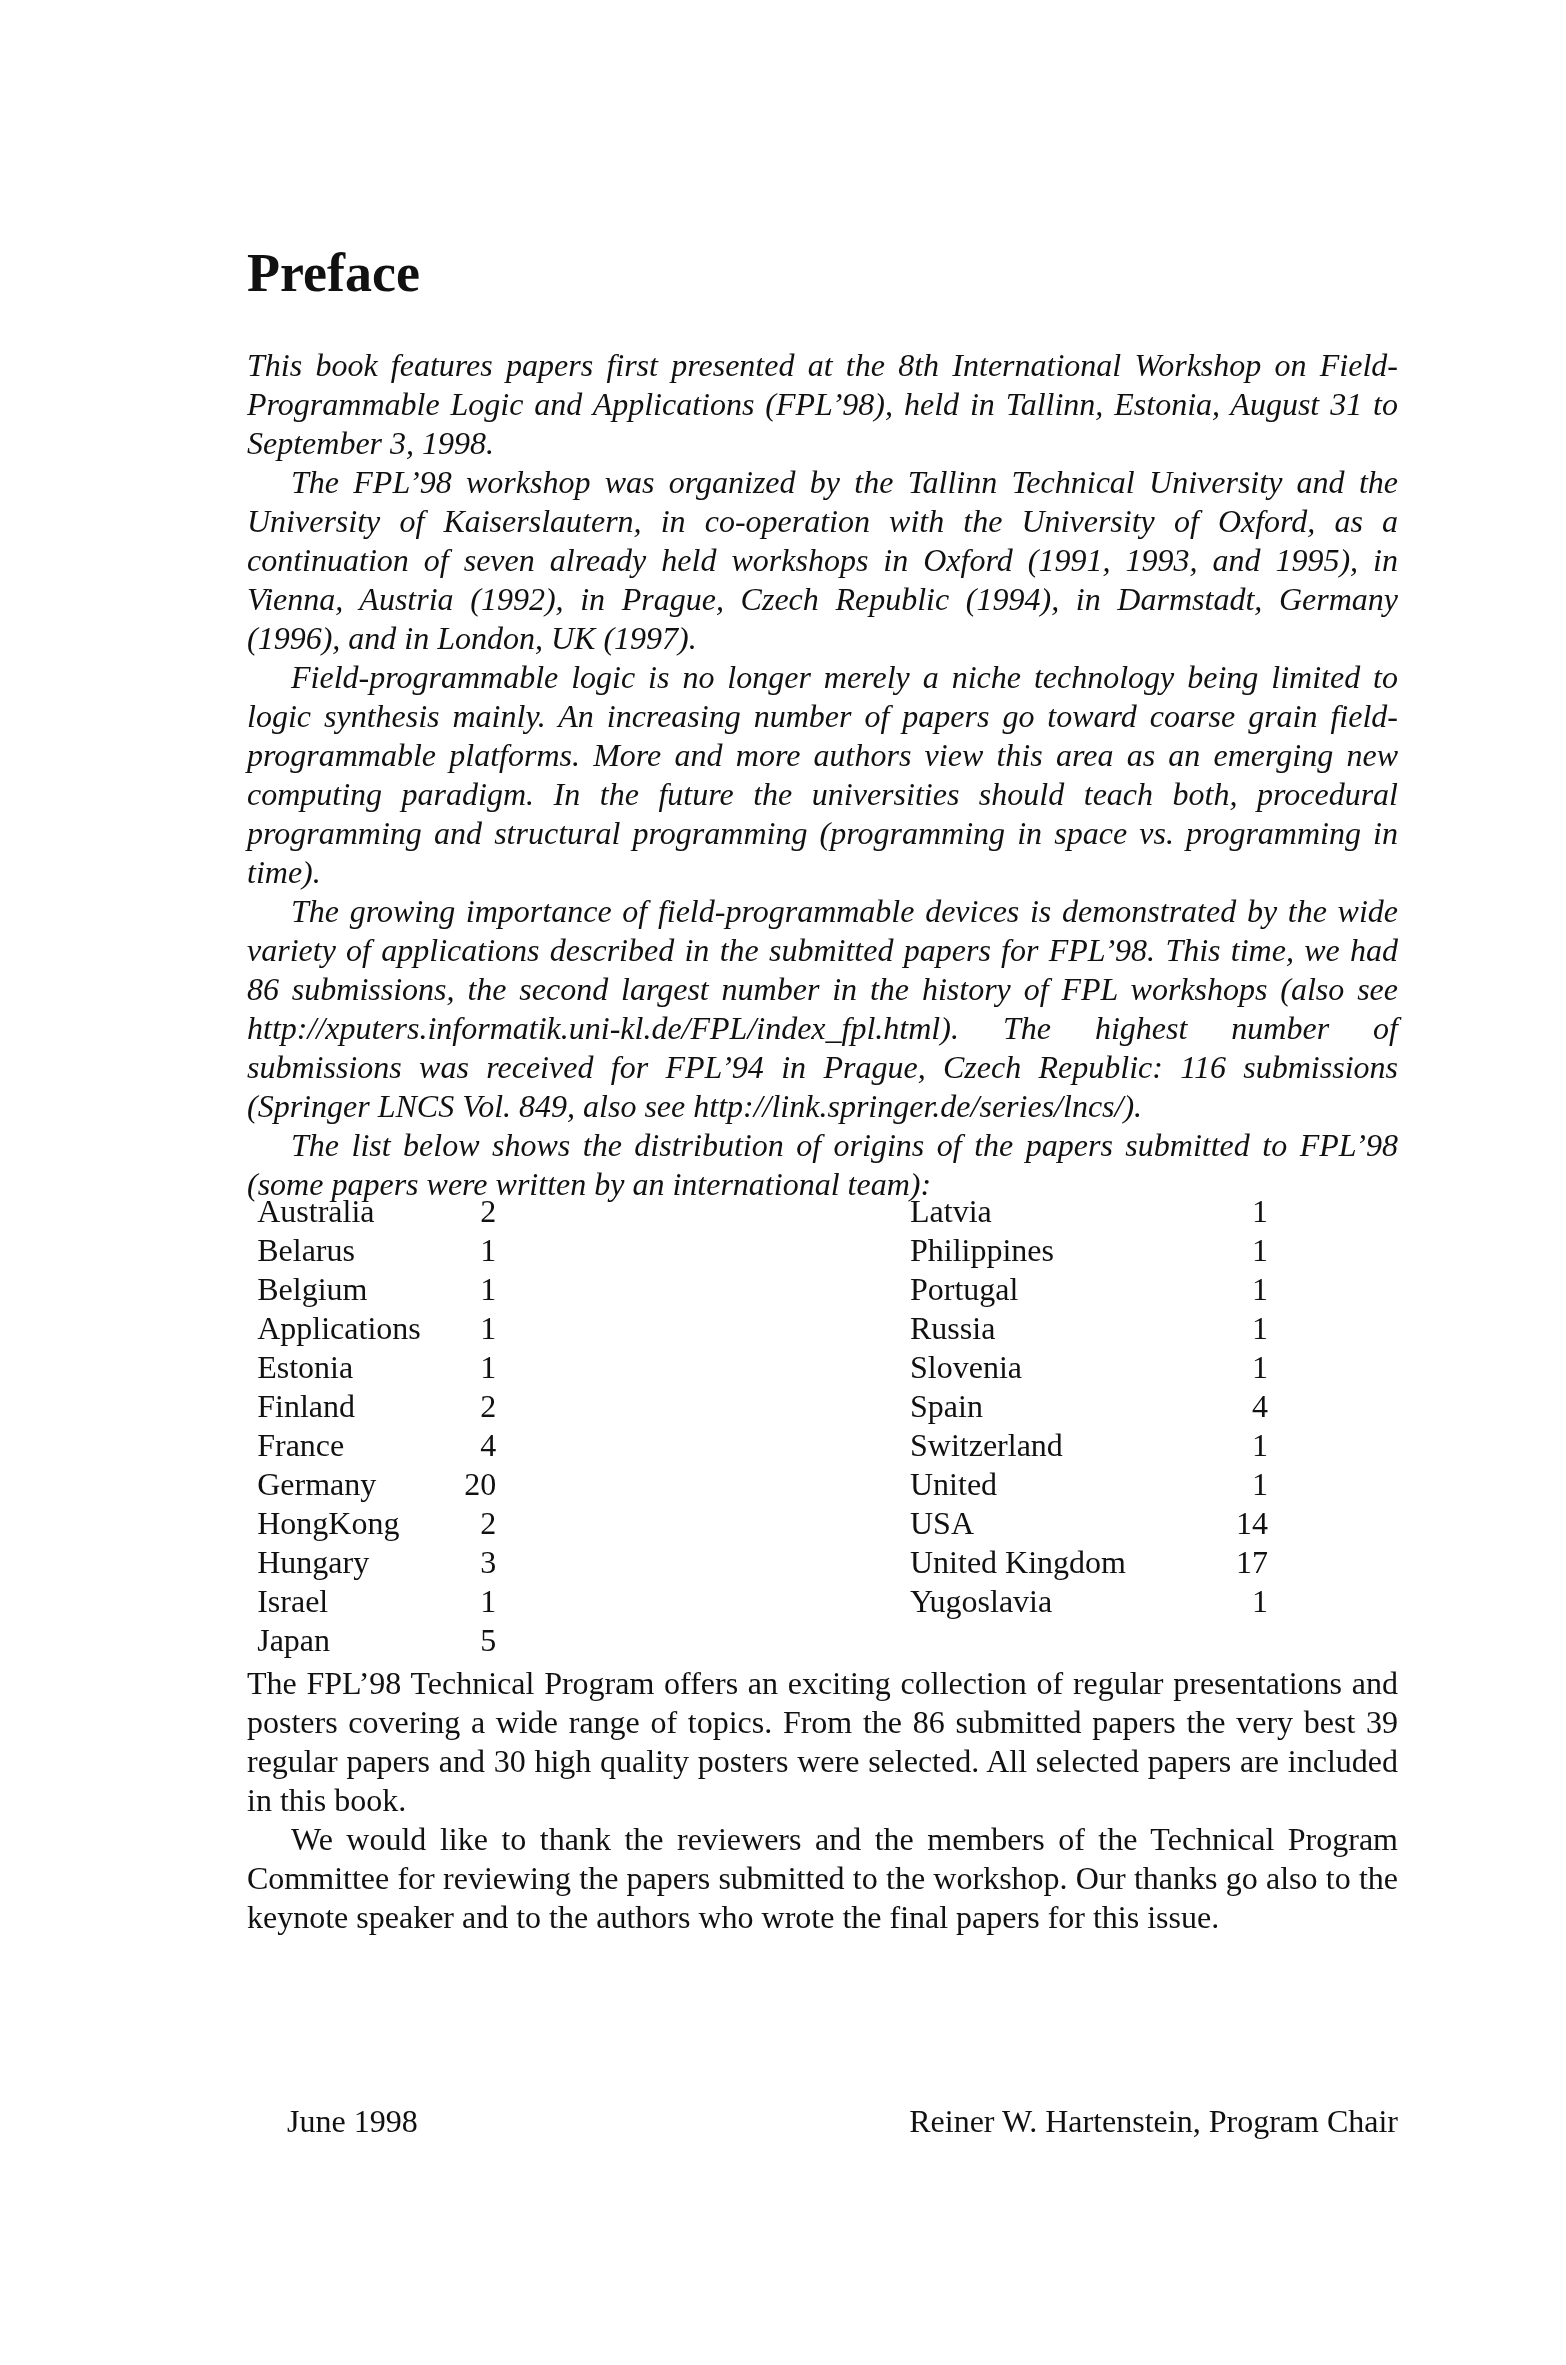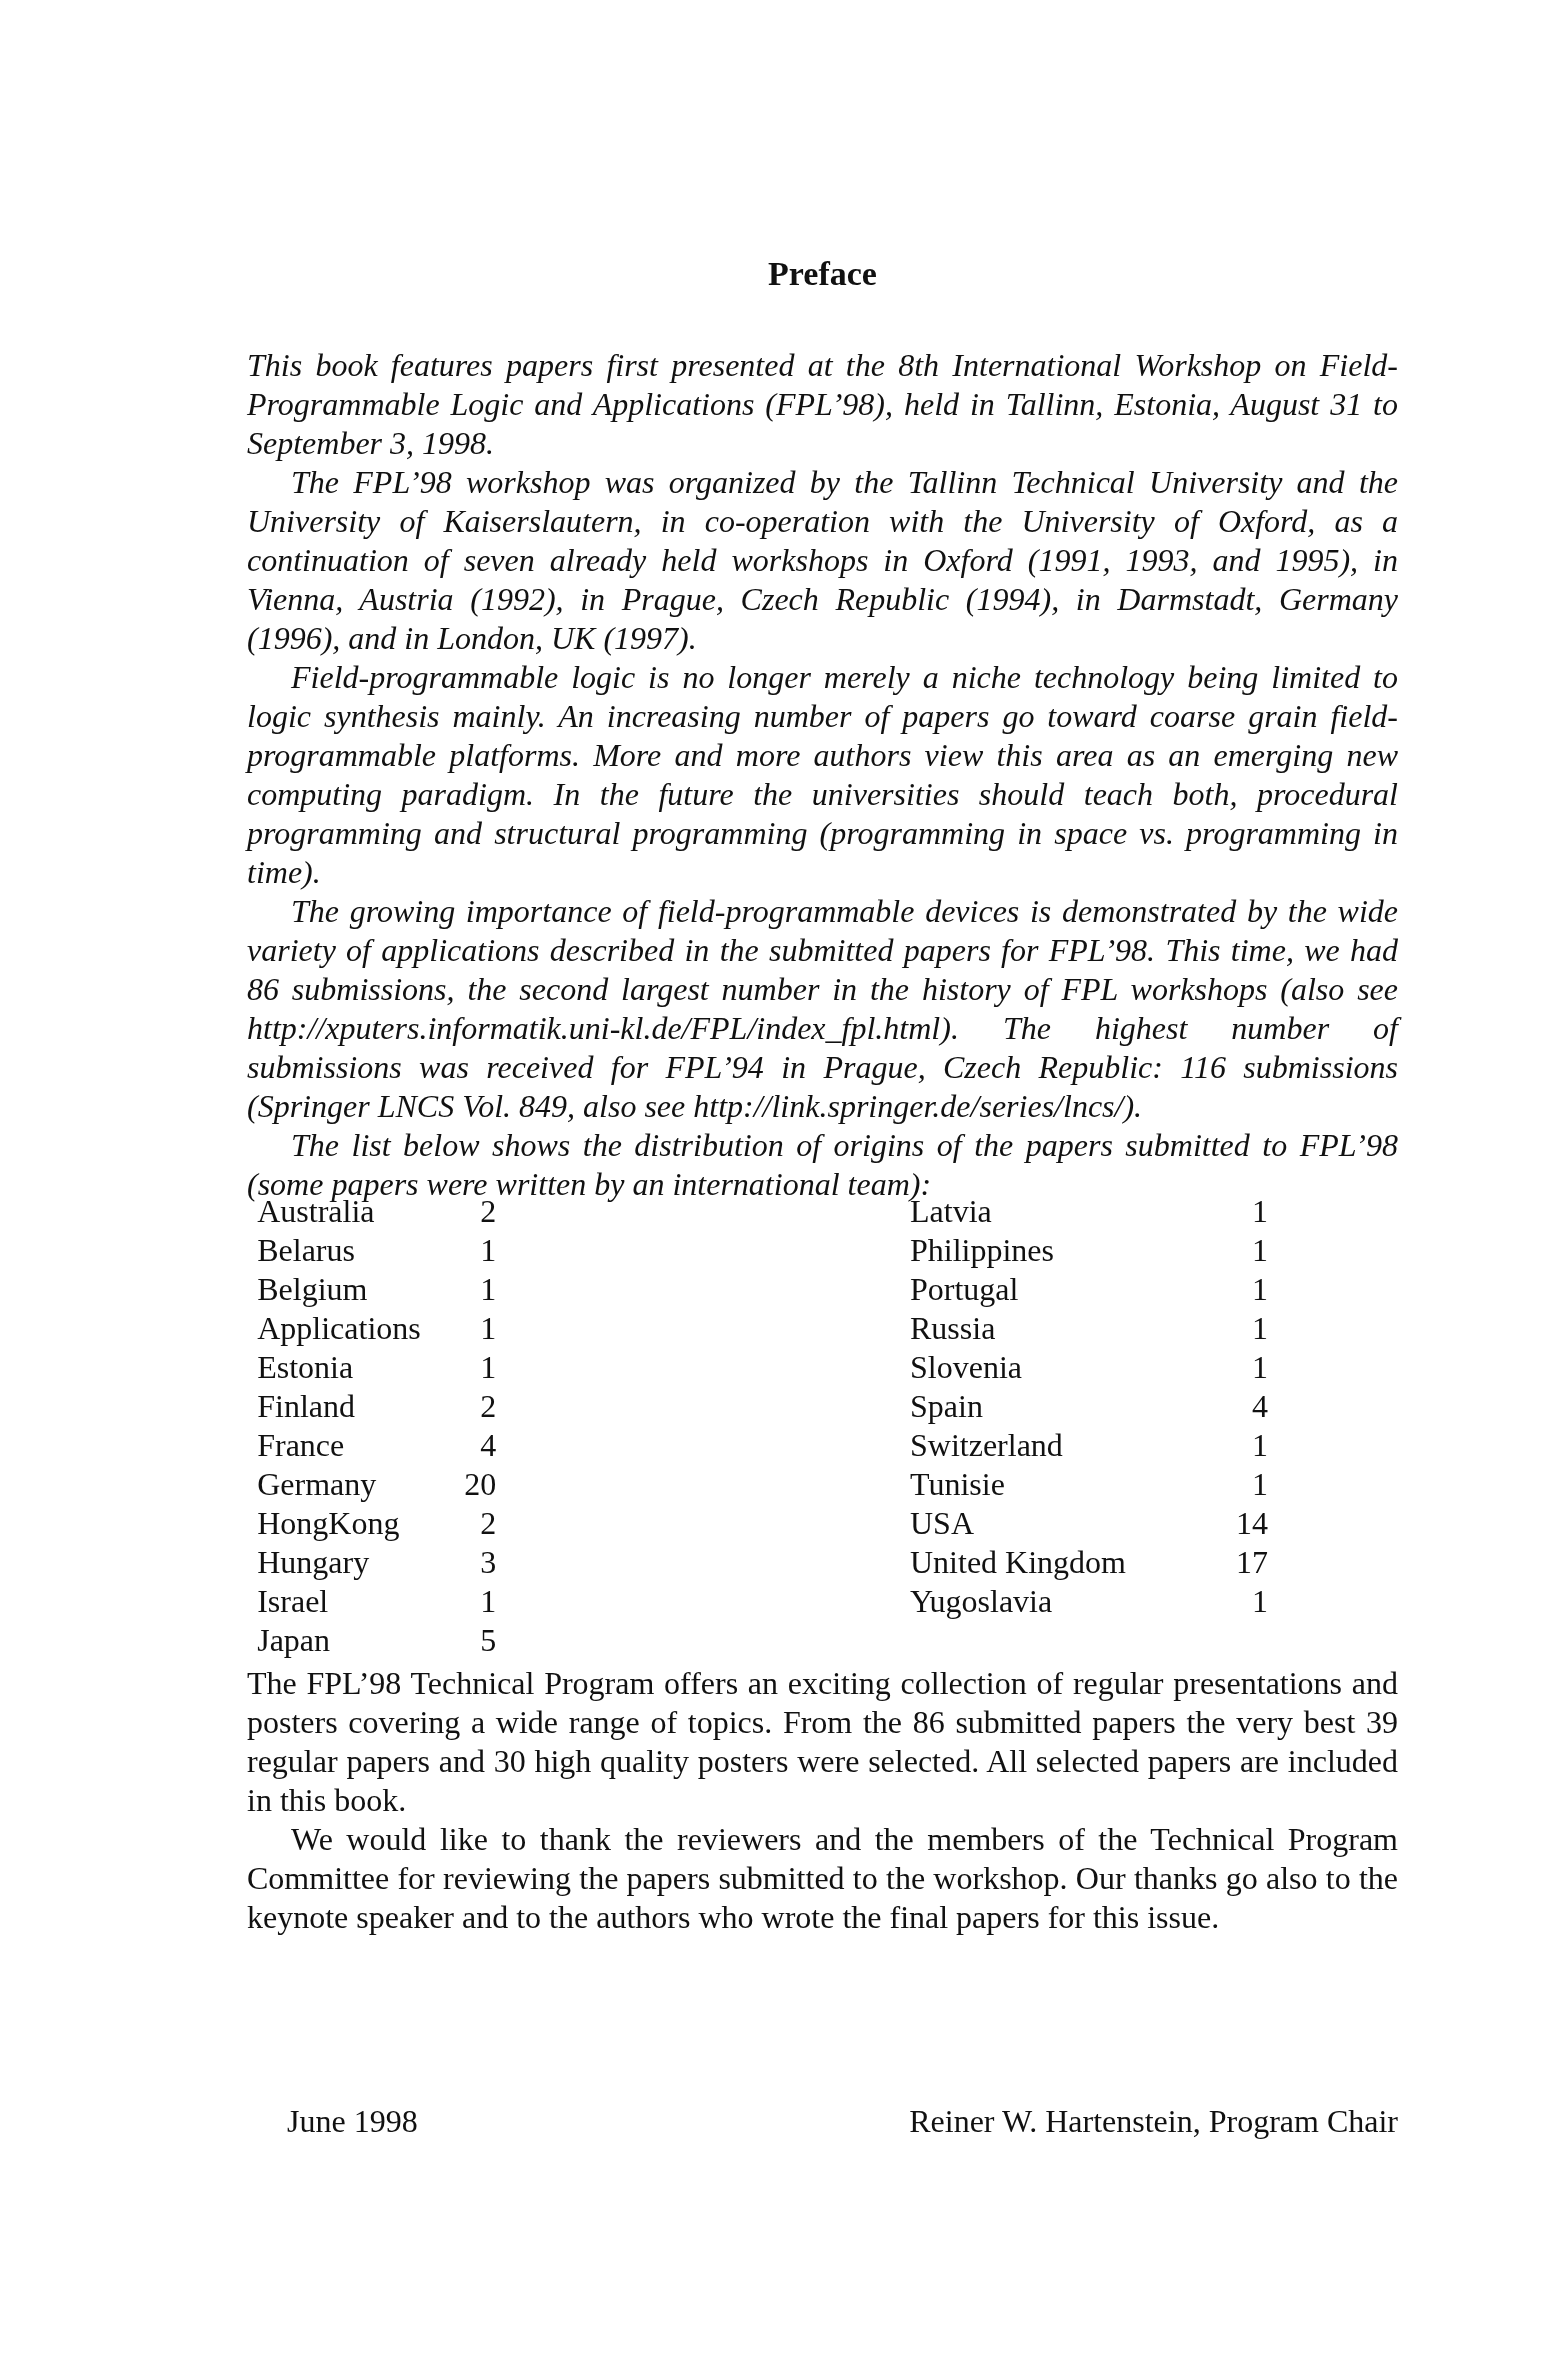--- a/index.html
+++ b/index.html
@@ -4,21 +4,21 @@
 <style>
   html, body { margin: 0; padding: 0; background: #ffffff; }
   body {
     width: 1567px; height: 2366px; position: relative; overflow: hidden;
     font-family: "Liberation Serif", "DejaVu Serif", serif;
     color: #111111;
   }
   .page { position: absolute; left: 247px; top: 0; width: 1151px; }
   .title {
     position: absolute; left: 0; width: 1151px; top: 246px;
-    text-align: center; font-weight: bold; font-size: 34px; line-height: 55px;
+    font-weight: bold; font-size: 54px; line-height: 55px;
   }
   .body-text {
     position: absolute; left: 0; width: 1151px;
     font-size: 32px; line-height: 39px; text-align: justify;
   }
   .body-text p { margin: 0; }
   .body-text p.indent { text-indent: 44px; }
   .block1 { top: 346px; font-style: italic; }
   .table {
     position: absolute; top: 1192px; left: 0; width: 1151px;
@@ -126,21 +126,21 @@
         </div>
       <div class="row">
           <span class="name">Spain</span>
           <span class="num">4</span>
         </div>
       <div class="row">
           <span class="name">Switzerland</span>
           <span class="num">1</span>
         </div>
       <div class="row">
-          <span class="name">Tunisie</span>
+          <span class="name">United</span>
           <span class="num">1</span>
         </div>
       <div class="row">
           <span class="name">USA</span>
           <span class="num">14</span>
         </div>
       <div class="row">
           <span class="name">United Kingdom</span>
           <span class="num">17</span>
         </div>

